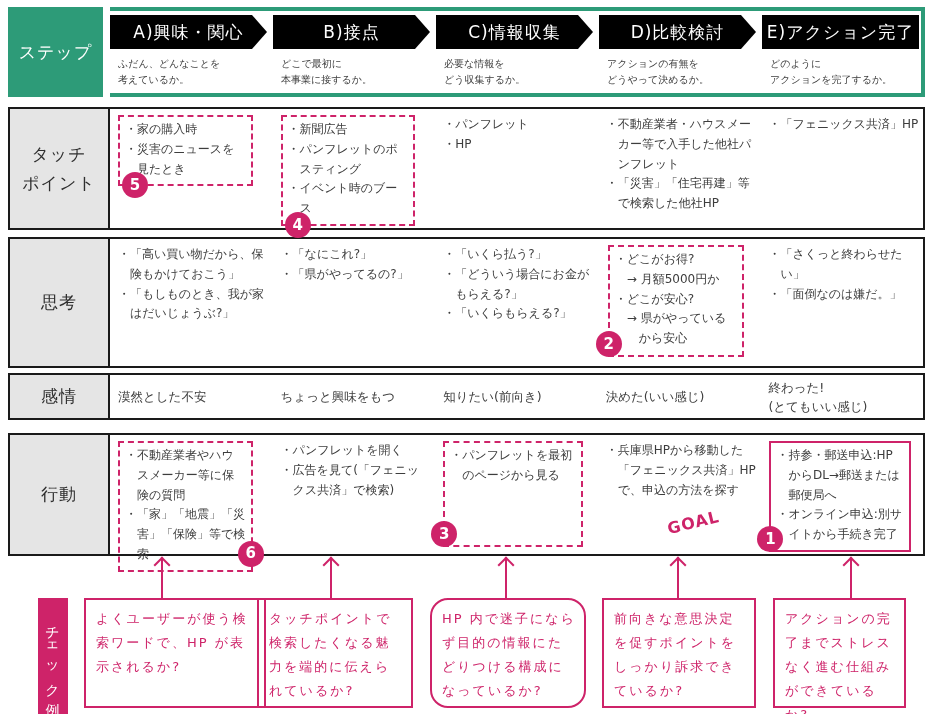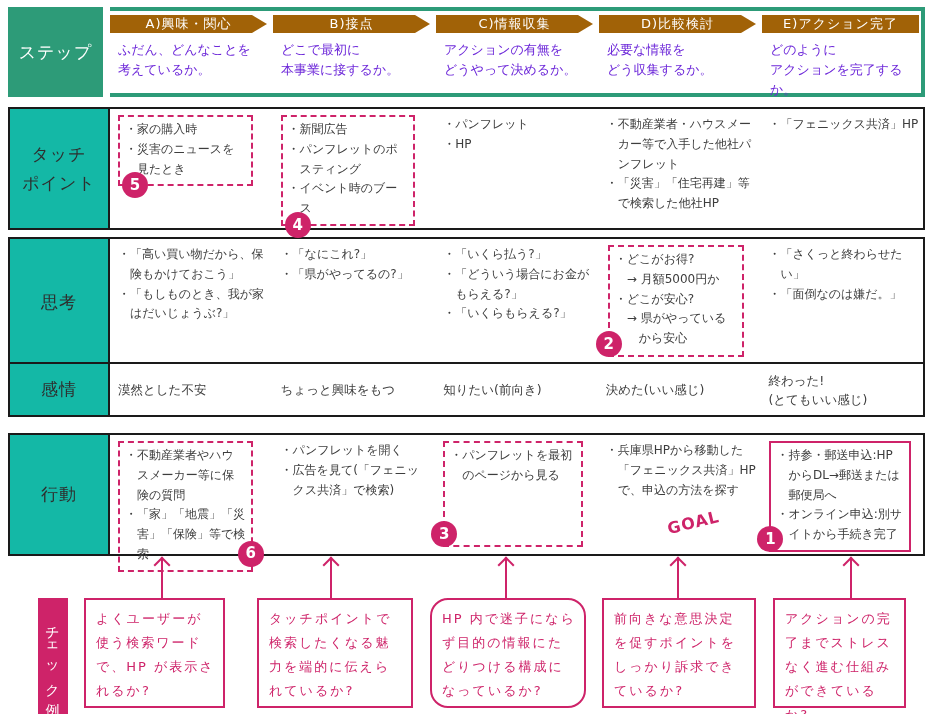--- a/index.html
+++ b/index.html
@@ -15,35 +15,35 @@
     width:95px;flex:0 0 95px;background:#2d9b78;color:#ffffff;
     display:flex;align-items:center;justify-content:center;
     font-size:17px;letter-spacing:1px;font-weight:500;
   }
   .header-right{
     flex:1;margin-left:7px;border:4px solid #2d9b78;border-left:none;
     box-sizing:border-box;display:flex;flex-direction:column;
   }
   .arrows{display:flex;gap:6px;margin:4px 2px 0 0;height:34px;}
   .arrow{
-    flex:1;background:#a16207;color:#ffffff;display:flex;align-items:center;justify-content:center;
-    font-size:13px;letter-spacing:1px;
+    flex:1;background:#000000;color:#ffffff;display:flex;align-items:center;justify-content:center;
+    font-size:17px;letter-spacing:1px;
     clip-path:polygon(0 0,calc(100% - 15px) 0,100% 50%,calc(100% - 15px) 100%,0 100%);
   }
   .arrow.last{clip-path:none;text-align:right;}
   .descs{display:flex;gap:6px;margin:7px 2px 0 0;}
-  .desc{flex:1;font-size:13px;line-height:1.55;color:#6d28d9;padding-left:8px;box-sizing:border-box;}
+  .desc{flex:1;font-size:10px;line-height:1.55;color:#404040;padding-left:8px;box-sizing:border-box;}
 
   
   .row{
     position:absolute;left:8px;width:917px;border:2px solid #1a1a1a;
     box-sizing:border-box;display:flex;background:#ffffff;
   }
   .rlabel{
-    width:100px;flex:0 0 100px;background:#14b8a6;border-right:2px solid #1a1a1a;
+    width:100px;flex:0 0 100px;background:#e5e5e5;border-right:2px solid #1a1a1a;
     display:flex;align-items:center;justify-content:center;text-align:center;
     font-size:17px;letter-spacing:1px;color:#2e2e2e;box-sizing:border-box;line-height:1.7;
   }
   .cells{flex:1;display:flex;}
   .cell{flex:1;padding:6px 4px 4px 8px;box-sizing:border-box;font-size:12px;line-height:1.65;position:relative;}
   .li{padding-left:1em;text-indent:-1em;}
   .li.ind{padding-left:2em;}
   .cellbox{position:relative;border:2px dashed #ce2369;padding:3px 5px 5px;margin:0 16px 0 0;box-sizing:border-box;}
   .cellbox.solid{border-style:solid;margin-right:8px;margin-left:1px;}
   .badge{
@@ -89,24 +89,24 @@
         <div class="arrow">B)接点</div>
         <div class="arrow">C)情報収集</div>
         <div class="arrow">D)比較検討</div>
         <div class="arrow last">E)アクション完了</div>
       </div>
       <div class="descs">
         <div class="desc pre">ふだん、どんなことを
 考えているか。</div>
         <div class="desc pre">どこで最初に
 本事業に接するか。</div>
+        <div class="desc pre">必要な情報を
+どう収集するか。</div>
         <div class="desc pre">アクションの有無を
 どうやって決めるか。</div>
-        <div class="desc pre">必要な情報を
-どう収集するか。</div>
         <div class="desc pre">どのように
 アクションを完了するか。</div>
       </div>
     </div>
   </div>
 
   <div class="row" style="top:107px;height:123px;">
     <div class="rlabel pre">タッチ
 ポイント</div>
     <div class="cells">
@@ -164,21 +164,21 @@
           <span class="badge badge-l">2</span>
         </div>
       </div>
       <div class="cell">
         <div class="li">・「さくっと終わらせたい」</div>
         <div class="li">・「面倒なのは嫌だ。」</div>
       </div>
     </div>
   </div>
 
-  <div class="row" style="top:362px;height:55px;">
+  <div class="row" style="top:373px;height:47px;">
     <div class="rlabel">感情</div>
     <div class="cells">
       <div class="cell emo-cell">
         <div class="emo pre">漠然とした不安</div>
       </div>
       <div class="cell emo-cell">
         <div class="emo pre">ちょっと興味をもつ</div>
       </div>
       <div class="cell emo-cell">
         <div class="emo pre">知りたい(前向き)</div>
@@ -227,21 +227,21 @@
     <div class="goal">GOAL</div>
   </div>
 
   <div class="up-arrow" style="left:161px;"></div>
   <div class="up-arrow" style="left:330px;"></div>
   <div class="up-arrow" style="left:505px;"></div>
   <div class="up-arrow" style="left:677px;"></div>
   <div class="up-arrow" style="left:850px;"></div>
 
   <div class="check-label">チェック例</div>
-  <div class="check-box" style="left:84px;width:141px;">
+  <div class="check-box" style="left:84px;width:182px;">
     <span>よくユーザーが使う検索ワードで、HP が表示されるか?</span>
   </div>
   <div class="check-box" style="left:257px;width:156px;">
     <span>タッチポイントで検索したくなる魅力を端的に伝えられているか?</span>
   </div>
   <div class="check-box" style="left:430px;width:156px;border-radius:18px;">
     <span>HP 内で迷子にならず目的の情報にたどりつける構成になっているか?</span>
   </div>
   <div class="check-box" style="left:602px;width:154px;">
     <span>前向きな意思決定を促すポイントをしっかり訴求できているか?</span>

